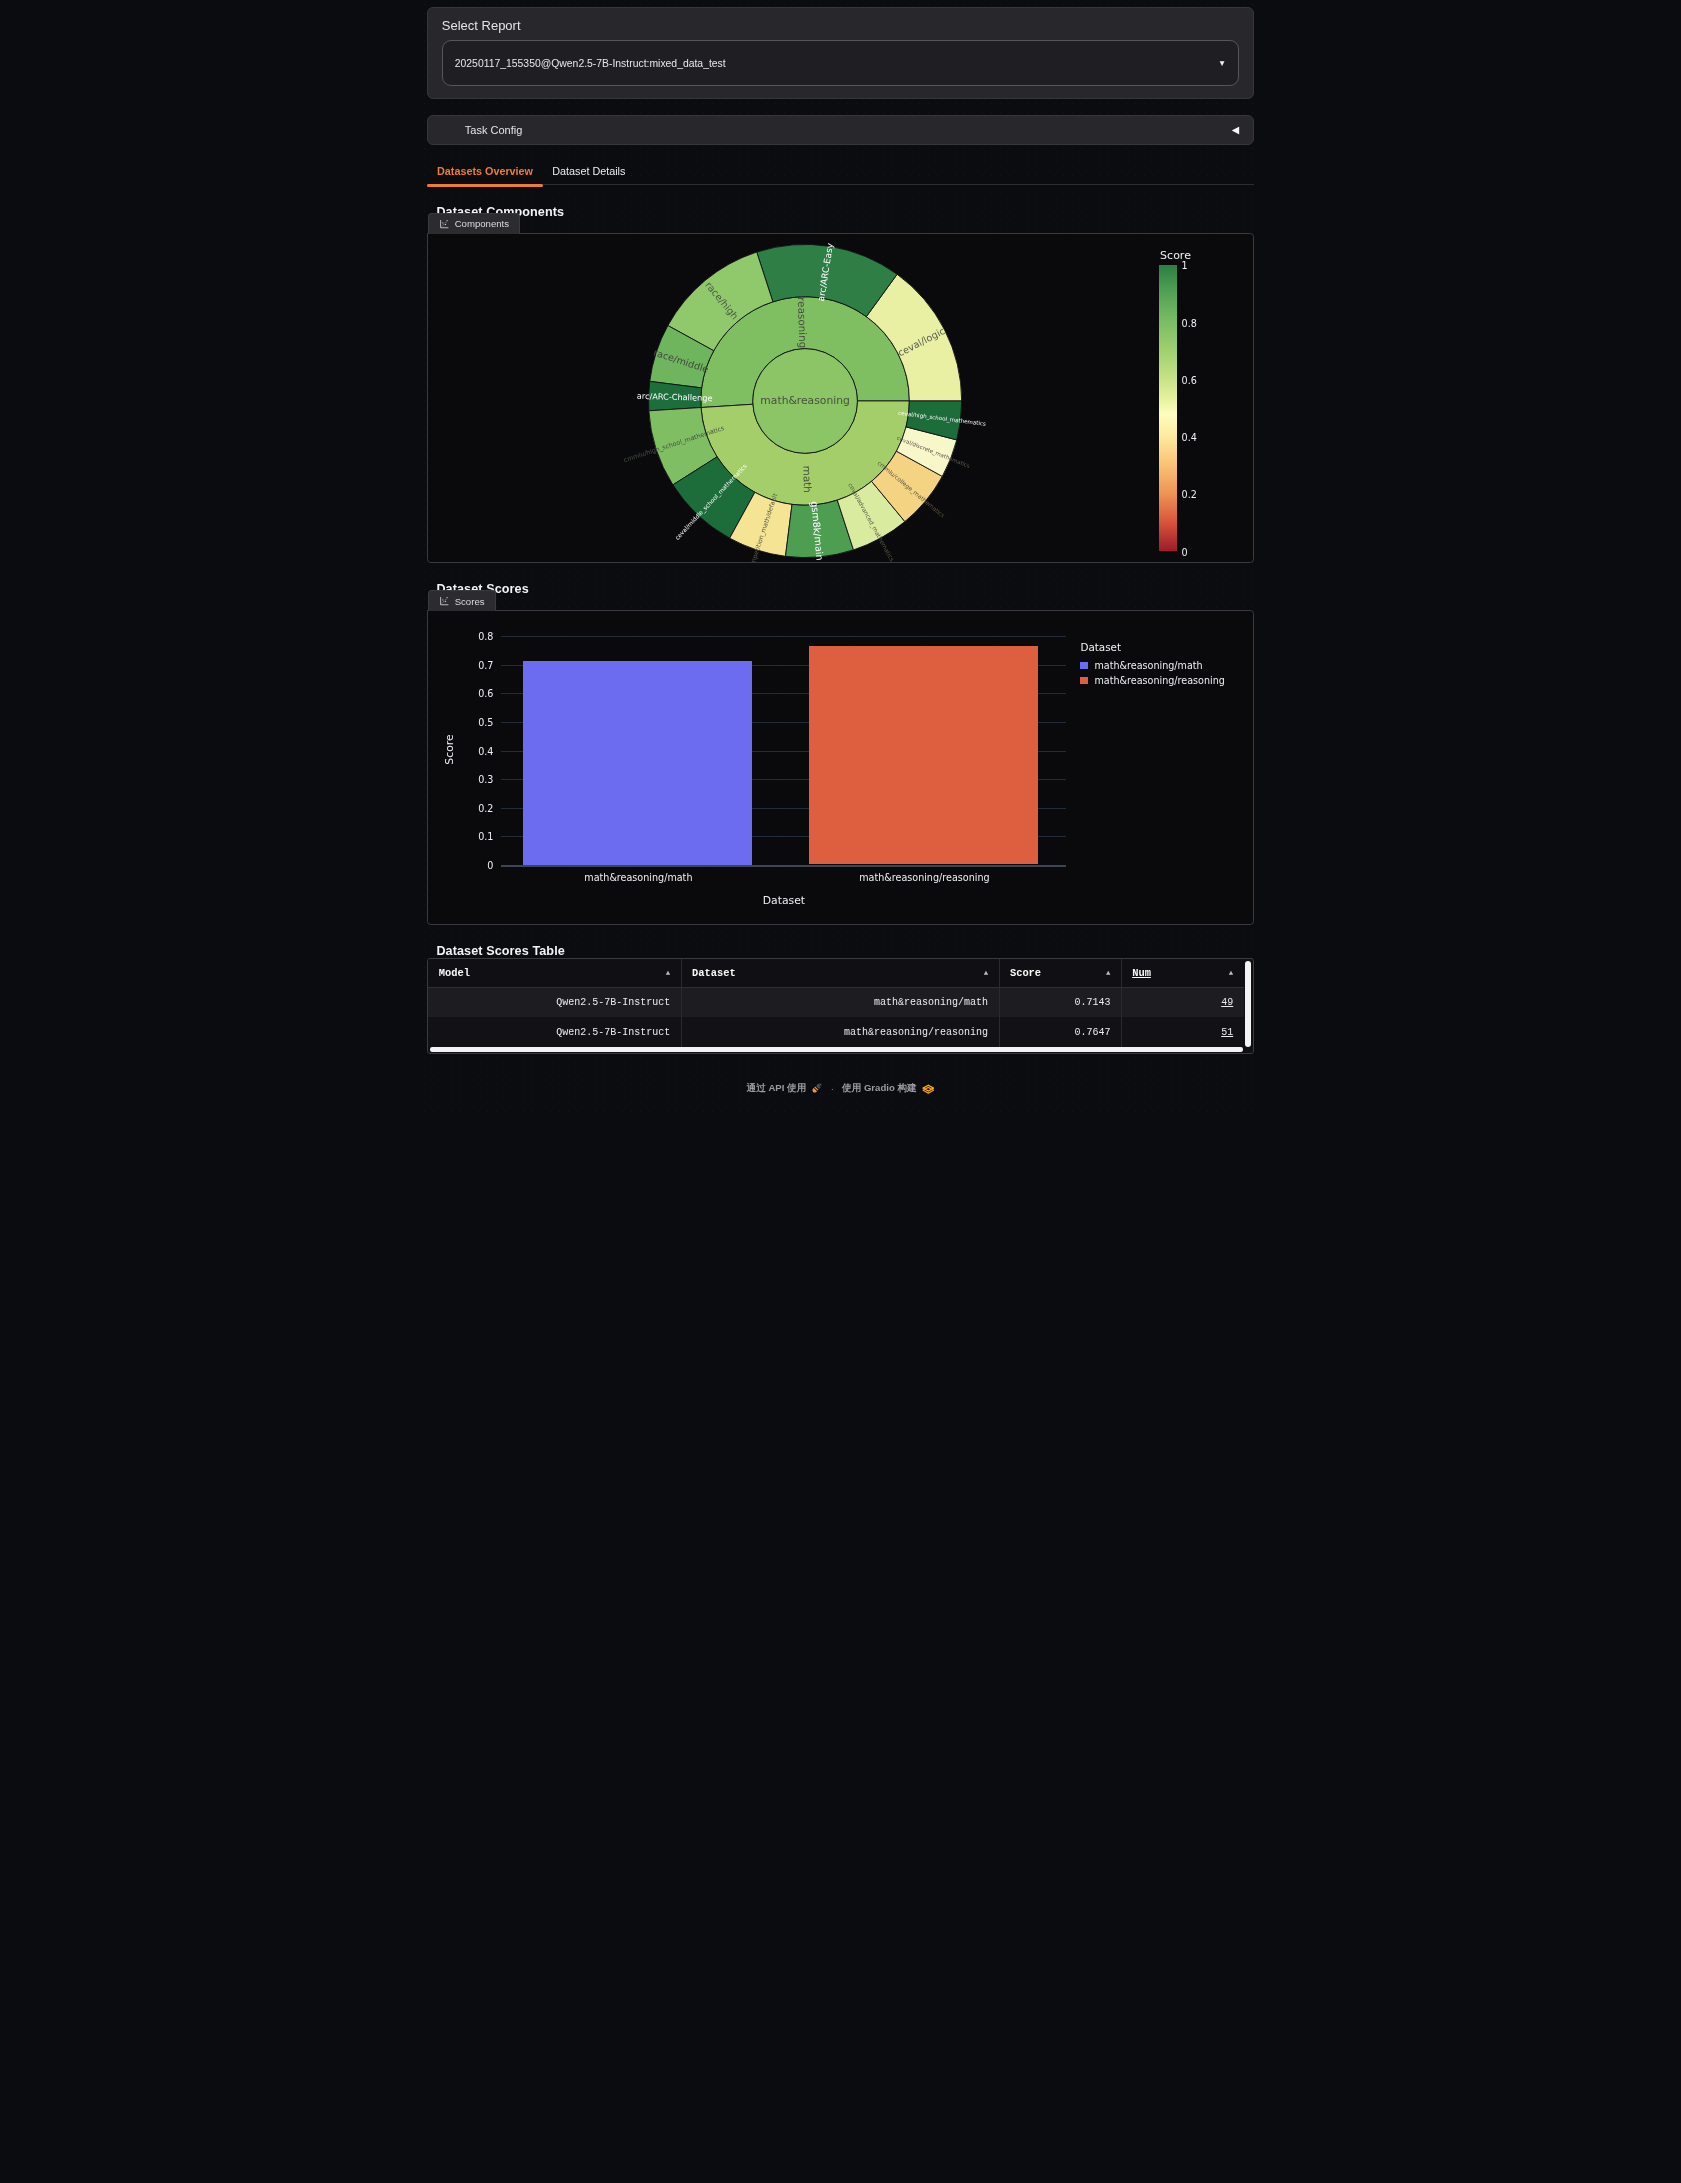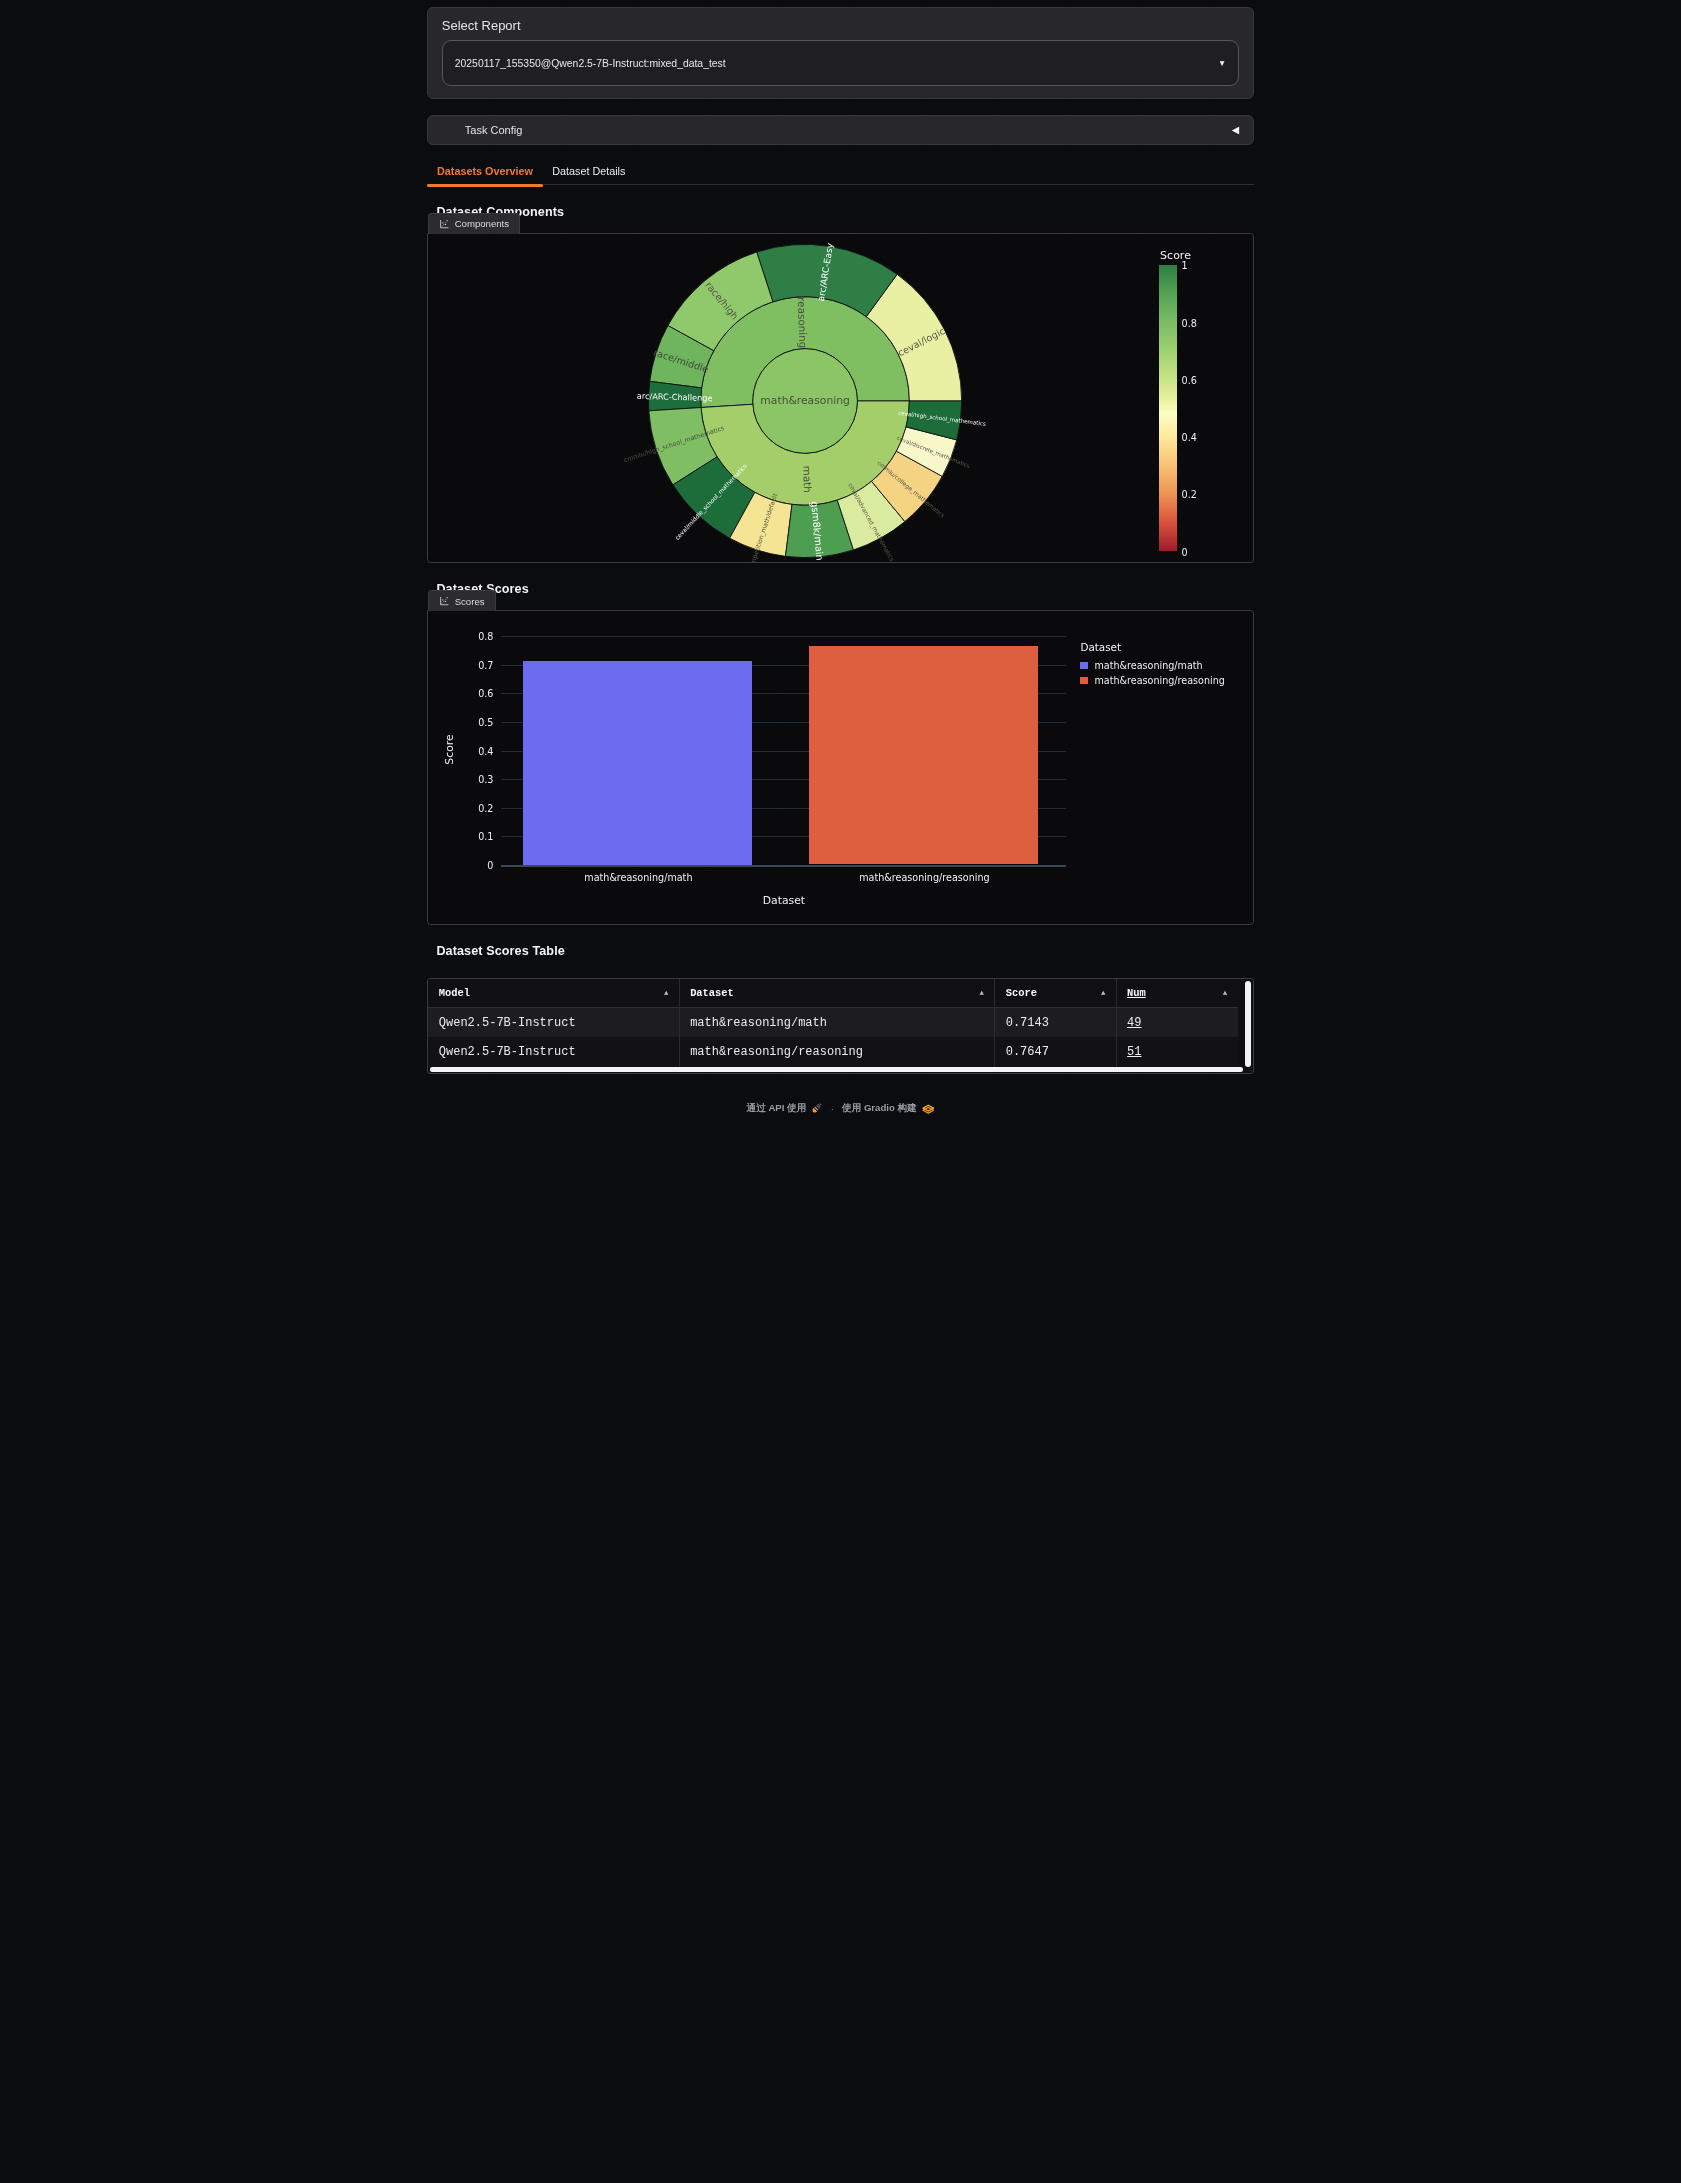--- a/index.html
+++ b/index.html
@@ -82,32 +82,32 @@
   .xtick { position:absolute; font-size:9.6px; color:#edf0f4; font-family:"DejaVu Sans", sans-serif; transform:translateX(-50%); }
   .bar { position:absolute; }
   .axis-title { position:absolute; font-size:10.8px; color:#eef0f4; font-family:"DejaVu Sans", sans-serif; }
   .legend { position:absolute; font-family:"DejaVu Sans", sans-serif; }
   .legend-title { font-size:10.4px; color:#f0f2f5; margin-bottom:6.7px; }
   .legend-item { display:flex; align-items:center; gap:6.7px; font-size:9.6px; color:#edeff2; margin-bottom:4.5px; }
   .legend-swatch { width:7.4px; height:7.4px; display:inline-block; }
 
   
   .tablewrap {
-    margin-top:20px; position:relative;
+    margin-top:0; position:relative;
     border:0.7px solid #3a3a40; border-radius:3px; background:#101014;
-    padding-right:15px; padding-bottom:6px; overflow:hidden;
+    padding-right:9px; padding-bottom:6px; overflow:hidden;
   }
   table { width:100%; border-collapse:collapse; font-family:"Liberation Mono","DejaVu Sans Mono",monospace; }
   th, td { text-align:left; padding:0 10.4px; border-right:0.7px solid #2a2a30; }
   th:last-child, td:last-child { border-right:none;text-decoration:underline; }
   th {
     font-size:10.4px; font-weight:700; color:#fafafa; height:28px;
     background:#101014; border-bottom:0.7px solid #2e2e34; position:relative;
   }
-  td { font-size:12px; color:#ececef; height:30px; }
+  td { font-size:10px; color:#ececef; height:30px;text-align:right; }
   tr.row-a td { background:#1d1d21; }
   tr.row-b td { background:#121216; }
   .sort-arrow { float:right; font-size:7.4px; color:#b9bcc2; margin-top:2.2px; }
   .vscroll { position:absolute; top:1.5px; right:1.5px; bottom:6.7px; width:6px; background:#f4f4f5; border-radius:3px; }
   .hscroll { position:absolute; left:1.5px; right:9.6px; bottom:1.5px; height:4.5px; background:#f4f4f5; border-radius:2.2px; }
   col.c-model { width:31%; } col.c-dataset { width:39%; } col.c-score { width:15%; } col.c-num { width:15%; }
 
   footer {
     margin-top:28px; text-align:center; font-size:9.6px; color:#9b9ba3;
     display:flex; align-items:center; justify-content:center; gap:5.2px;

